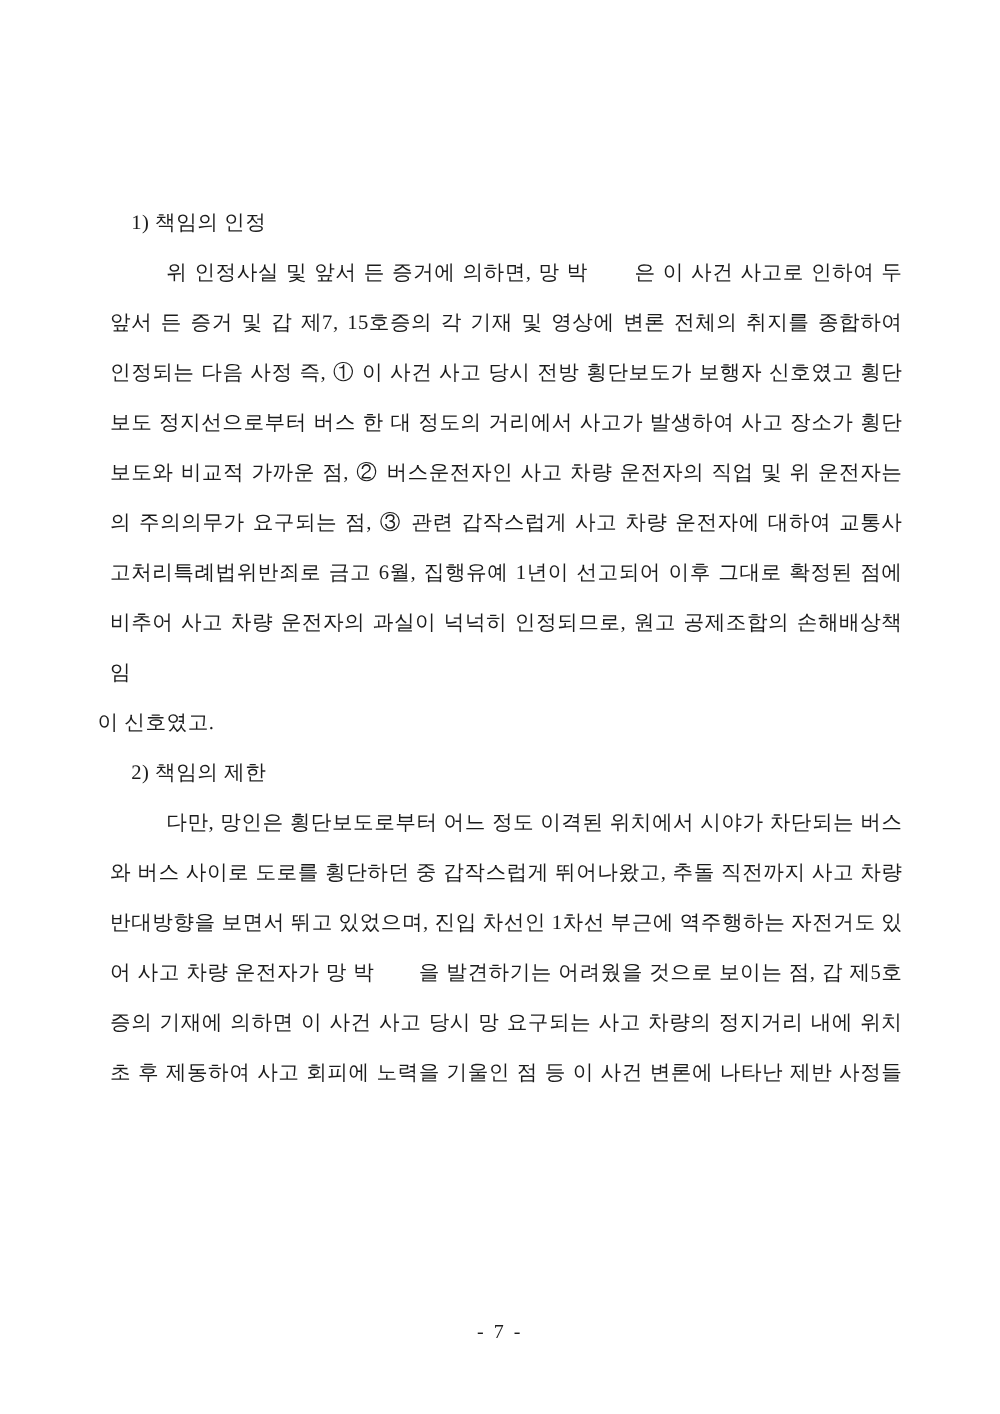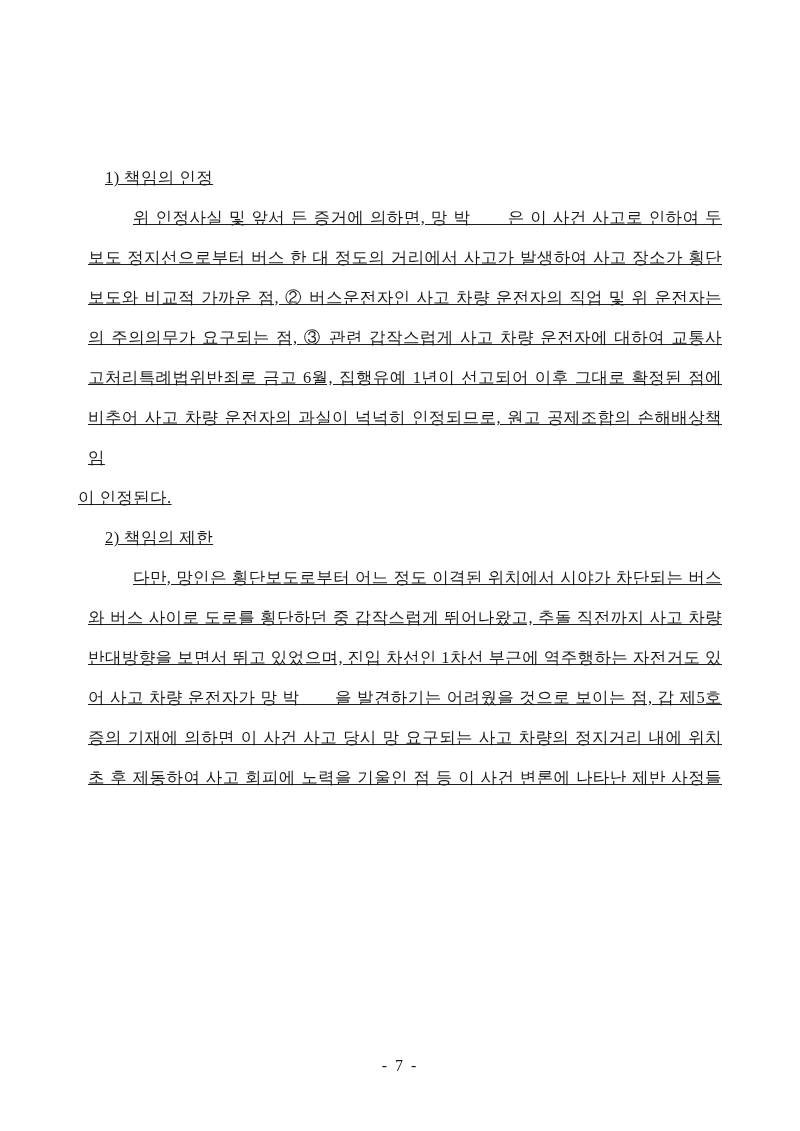--- a/index.html
+++ b/index.html
@@ -21,21 +21,20 @@
     top: 158px;
     left: 78px;
     width: 644px;
   }
   .line {
     font-size: 16.5px;
     line-height: 40px;
     letter-spacing: 0.4px;
     white-space: pre-wrap;
     text-align: justify;
-    text-decoration: underline;
   }
   .line.body, .line.first {
     text-align-last: justify;
     margin-left: 10px;
   }
   .line.first {
     text-indent: 45px;
   }
   .line.heading {
     padding-left: 27px;
@@ -58,26 +57,28 @@
     color: #1c1c1c;
   }
 </style>
 </head>
 <body>
 
 <div class="page">
   <div class="doc-body" id="doc-body">
       <div class="line heading">1) 책임의 인정</div>
       <div class="line first">위 인정사실 및 앞서 든 증거에 의하면, 망 박　　은 이 사건 사고로 인하여 두</div>
+      <div class="line body">앞서 든 증거 및 갑 제7, 15호증의 각 기재 및 영상에 변론 전체의 취지를 종합하여</div>
+      <div class="line body">인정되는 다음 사정 즉, ① 이 사건 사고 당시 전방 횡단보도가 보행자 신호였고 횡단</div>
       <div class="line body">보도 정지선으로부터 버스 한 대 정도의 거리에서 사고가 발생하여 사고 장소가 횡단</div>
       <div class="line body">보도와 비교적 가까운 점, ② 버스운전자인 사고 차량 운전자의 직업 및 위 운전자는</div>
       <div class="line body">의 주의의무가 요구되는 점, ③ 관련 갑작스럽게 사고 차량 운전자에 대하여 교통사</div>
       <div class="line body">고처리특례법위반죄로 금고 6월, 집행유예 1년이 선고되어 이후 그대로 확정된 점에</div>
       <div class="line body">비추어 사고 차량 운전자의 과실이 넉넉히 인정되므로, 원고 공제조합의 손해배상책임</div>
-      <div class="line last">이 인정된다.</div>
+      <div class="line last">이 신호였고.</div>
       <div class="line heading">2) 책임의 제한</div>
       <div class="line first">다만, 망인은 횡단보도로부터 어느 정도 이격된 위치에서 시야가 차단되는 버스</div>
       <div class="line body">와 버스 사이로 도로를 횡단하던 중 갑작스럽게 뛰어나왔고, 추돌 직전까지 사고 차량</div>
       <div class="line body">반대방향을 보면서 뛰고 있었으며, 진입 차선인 1차선 부근에 역주행하는 자전거도 있</div>
       <div class="line body">어 사고 차량 운전자가 망 박　　을 발견하기는 어려웠을 것으로 보이는 점, 갑 제5호</div>
       <div class="line body">증의 기재에 의하면 이 사건 사고 당시 망 요구되는 사고 차량의 정지거리 내에 위치</div>
       <div class="line body">초 후 제동하여 사고 회피에 노력을 기울인 점 등 이 사건 변론에 나타난 제반 사정들</div>
     </div>
   <div class="page-footer">- 7 -</div>
 </div>

